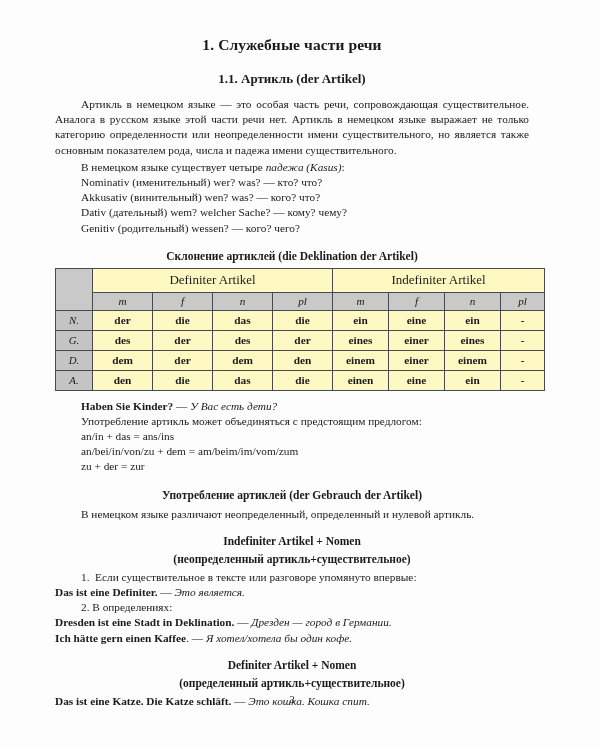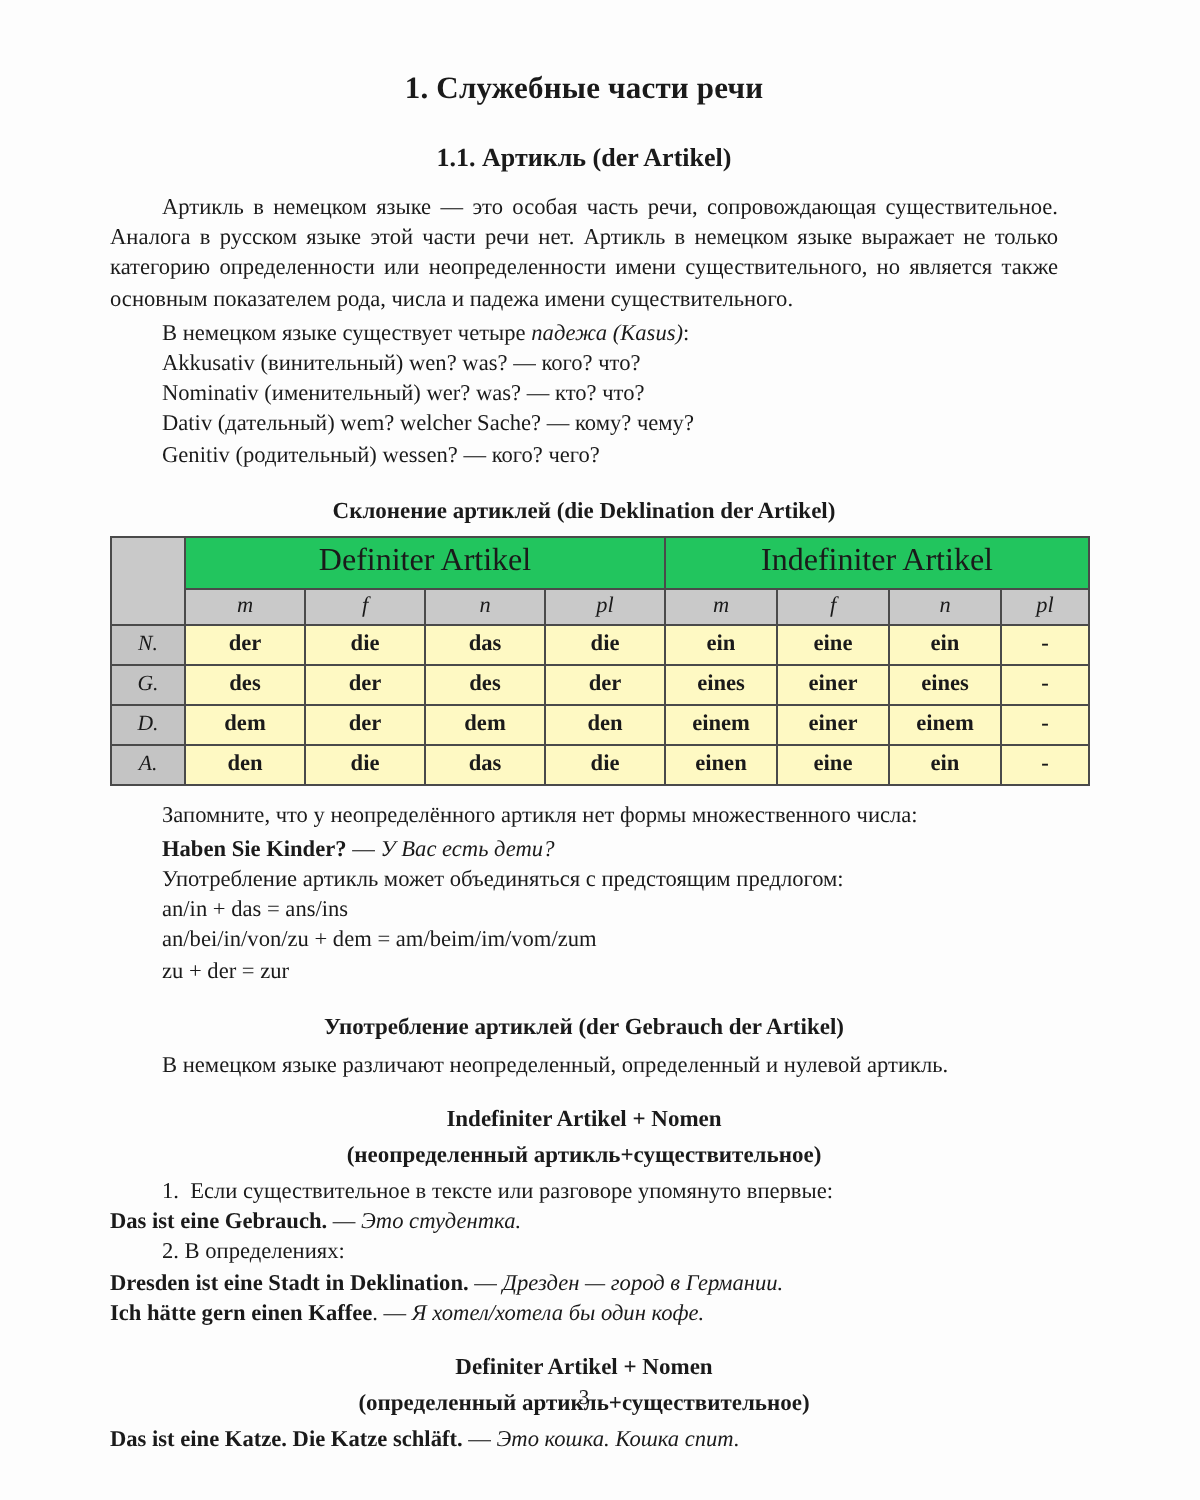--- a/index.html
+++ b/index.html
@@ -81,23 +81,23 @@
     table-layout: fixed;
     font-size: 11px;
   }
   table.decl td, table.decl th {
     border: 1px solid #4a4a4a;
     text-align: center;
     padding: 2px 0 3px 0;
     font-weight: normal;
   }
   table.decl th.grp {
-    background: #22c55e;
+    background: #fef9c3;
     font-weight: normal;
-    font-size: 16px;
+    font-size: 13px;
     padding: 3px 0 4px 0;
   }
   table.decl th.corner {
     background: #c9c9c9;
   }
   table.decl th.sub {
     background: #c9c9c9;
     font-style: italic;
     font-size: 11.2px;
     padding: 2px 0 3px 0;
@@ -133,22 +133,22 @@
 <div class="page">
 
   <h1 class="h1">1. Служебные части речи</h1>
 
   <h2 class="h2">1.1. Артикль (der Artikel)</h2>
 
   <p class="body">Артикль в немецком языке — это особая часть речи, сопровождающая существительное. Аналога в русском языке этой части речи нет. Артикль в немецком языке выражает не только категорию определенности или неопределенности имени существительного, но является также основным показателем рода, числа и падежа имени существительного.</p>
 
   <div class="lines">
     <div class="ln">В немецком языке существует четыре <i>падежа (Kasus)</i>:</div>
+    <div class="ln">Nominativ (именительный) wer? was? — кто? что?</div>
     <div class="ln">Akkusativ (винительный) wen? was? — кого? что?</div>
-    <div class="ln">Nominativ (именительный) wer? was? — кто? что?</div>
     <div class="ln">Dativ (дательный) wem? welcher Sache? — кому? чему?</div>
     <div class="ln">Genitiv (родительный) wessen? — кого? чего?</div>
   </div>
 
   <h3 class="h3">Склонение артиклей (die Deklination der Artikel)</h3>
 
   <div class="tbl-wrap">
     <table class="decl">
       <colgroup>
         <col class="col-head">
@@ -220,40 +220,39 @@
           <td class="cell">die</td>
           <td class="cell">einen</td>
           <td class="cell">eine</td>
           <td class="cell">ein</td>
           <td class="cell">-</td>
         </tr>
       </tbody>
     </table>
   </div>
 
-  <p class="body">Запомните, что у неопределённого артикля нет формы множественного числа:</p>
 
   <div class="lines">
     <div class="ln"><b>Haben Sie Kinder?</b> — <i>У Вас есть дети?</i></div>
     <div class="ln">Употребление артикль может объединяться с предстоящим предлогом:</div>
     <div class="ln">an/in + das = ans/ins</div>
     <div class="ln">an/bei/in/von/zu + dem = am/beim/im/vom/zum</div>
     <div class="ln">zu + der = zur</div>
   </div>
 
   <h3 class="h3">Употребление артиклей (der Gebrauch der Artikel)</h3>
 
   <p class="body">В немецком языке различают неопределенный, определенный и нулевой артикль.</p>
 
   <h3 class="h3 tight">Indefiniter Artikel + Nomen</h3>
   <div class="h3-sub">(неопределенный артикль+существительное)</div>
 
   <div class="lines">
     <div class="ln">1.&nbsp; Если существительное в тексте или разговоре упомянуто впервые:</div>
-    <div class="ln noindent"><b>Das ist eine Gebrauch.</b> — <i>Это студентка.</i></div>
+    <div class="ln noindent"><b>Das ist eine Definiter.</b> — <i>Это является.</i></div>
     <div class="ln">2. В определениях:</div>
     <div class="ln noindent"><b>Dresden ist eine Stadt in Deklination.</b> — <i>Дрезден — город в Германии.</i></div>
     <div class="ln noindent"><b>Ich hätte gern einen Kaffee</b>. — <i>Я хотел/хотела бы один кофе.</i></div>
   </div>
 
   <h3 class="h3 tight">Definiter Artikel + Nomen</h3>
   <div class="h3-sub">(определенный артикль+существительное)</div>
 
   <div class="lines">
     <div class="ln noindent"><b>Das ist eine Katze. Die Katze schläft.</b> — <i>Это кошка. Кошка спит.</i></div>

